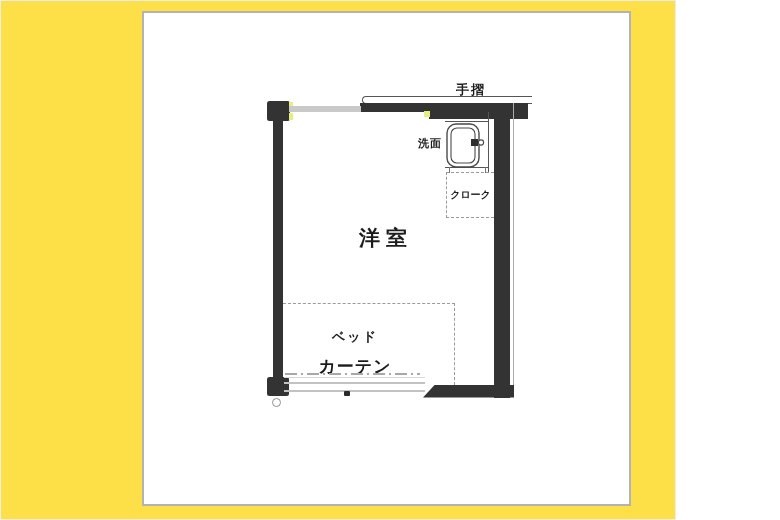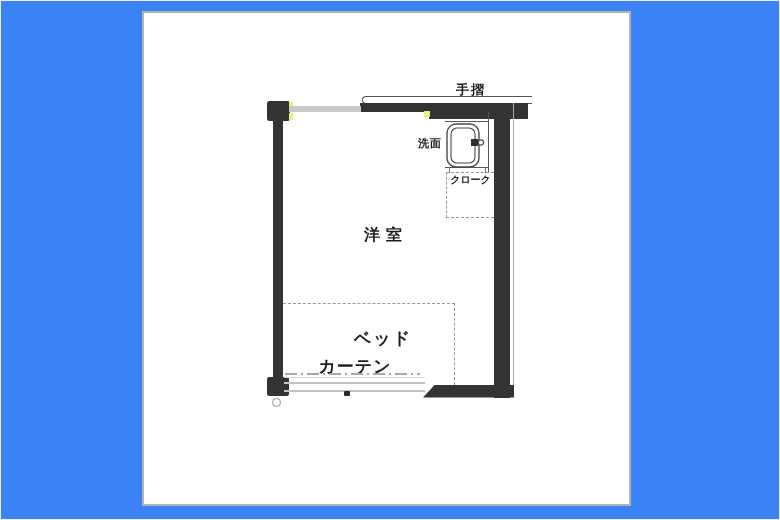--- a/index.html
+++ b/index.html
@@ -1,48 +1,48 @@
 <!DOCTYPE html>
 <html style="--wall: #333333; --window_gray: #c9c9c9; --dashed_gray: #9a9a9a; --outline_gray: #b3b3b3; --highlight_yellow: #e8ee7d; --fixture_stroke: #4a4a4a; --text: #1c1c1c;"><head>
 <meta charset="utf-8">
 <style>
   html,body{margin:0;padding:0;background:#fff;}
   .canvas{
-    position:relative;width:780px;height:520px;background:#3b82f6;overflow:hidden;
+    position:relative;width:676px;height:520px;background:#fde047;overflow:hidden;
     font-family:"Liberation Sans","DejaVu Sans",sans-serif;
     box-shadow:inset 0 0 0 1px #ededed;
   }
   .abs{position:absolute;}
   .frame{
     left:142px;top:11px;width:489px;height:495px;
     border:2px solid var(--outline_gray,#b3b3b3);box-sizing:border-box;background:#fff;
   }
   .wall{background:var(--wall,#333);}
   .pillar{background:var(--wall,#333);border-radius:2.5px;}
   .hl{background:var(--highlight_yellow,#e8ee7d);}
   .win{background:var(--window_gray,#c6c6c6);}
   .thinline{background:#ababab;}
   .label{
     position:absolute;color:var(--text,#1c1c1c);white-space:nowrap;
     transform:translateX(-50%);line-height:1;
   }
   .lbl-handrail{font-size:13px;font-weight:700;letter-spacing:2px;}
   .lbl-washbasin{font-size:11px;font-weight:600;letter-spacing:1px;}
-  .lbl-room{font-size:16px;font-weight:700;letter-spacing:6px;}
-  .lbl-bed{font-size:17px;font-weight:600;letter-spacing:2px;margin-left:28px;}
+  .lbl-room{font-size:21px;font-weight:700;letter-spacing:6px;}
+  .lbl-bed{font-size:13px;font-weight:600;letter-spacing:2px;}
   .lbl-curtain{font-size:17px;font-weight:600;letter-spacing:1px;}
   .handrail{
     left:362px;top:96px;width:170px;height:7.5px;box-sizing:border-box;
     border:1.3px solid #555;border-right:none;
     border-top-left-radius:4px;border-bottom-left-radius:4px;background:transparent;
   }
   .cloak{
     left:446px;top:172px;width:48px;height:46px;box-sizing:border-box;
     border:1.4px dashed var(--dashed_gray,#9a9a9a);border-right:none;
-    display:flex;align-items:flex-start;justify-content:center;
+    display:flex;align-items:center;justify-content:center;
   }
   .cloak span{font-size:10px;font-weight:600;color:var(--text,#1c1c1c);letter-spacing:0;}
   .bed-area{
     left:283px;top:303px;width:172px;height:82px;box-sizing:border-box;
     border-top:1.4px dashed var(--dashed_gray,#9a9a9a);
     border-right:1.4px dashed var(--dashed_gray,#9a9a9a);
   }
   .curtain-line{
     left:285px;top:372.5px;width:135px;height:2px;
     background:repeating-linear-gradient(90deg,#a8a8a8 0 12px,transparent 12px 16px,#a8a8a8 16px 18px,transparent 18px 22px);

